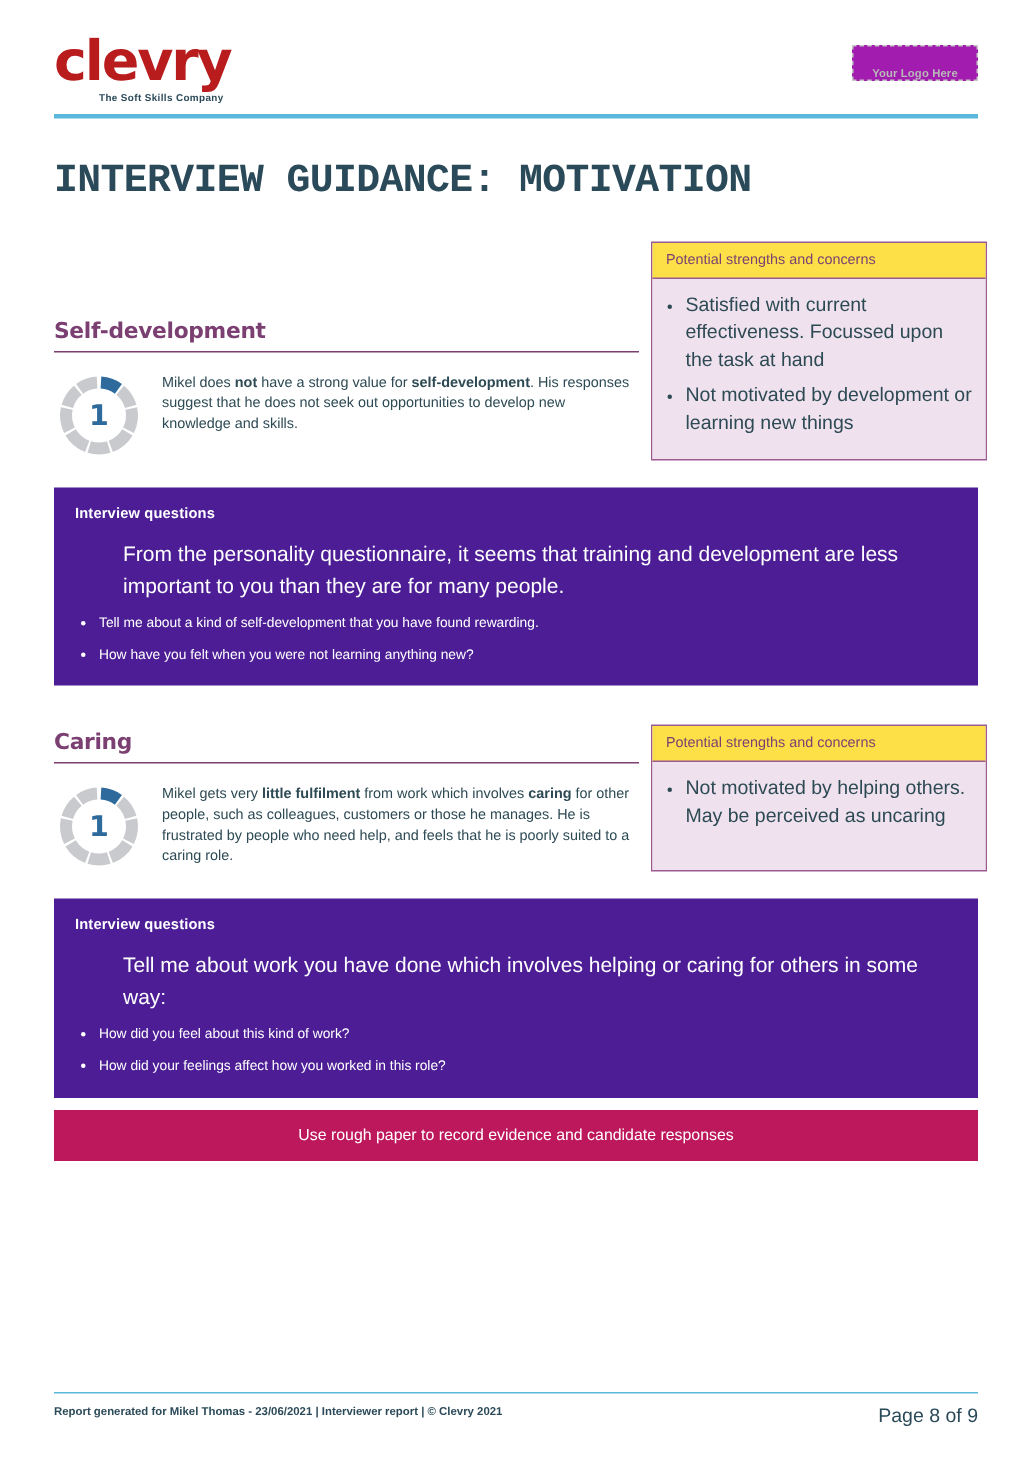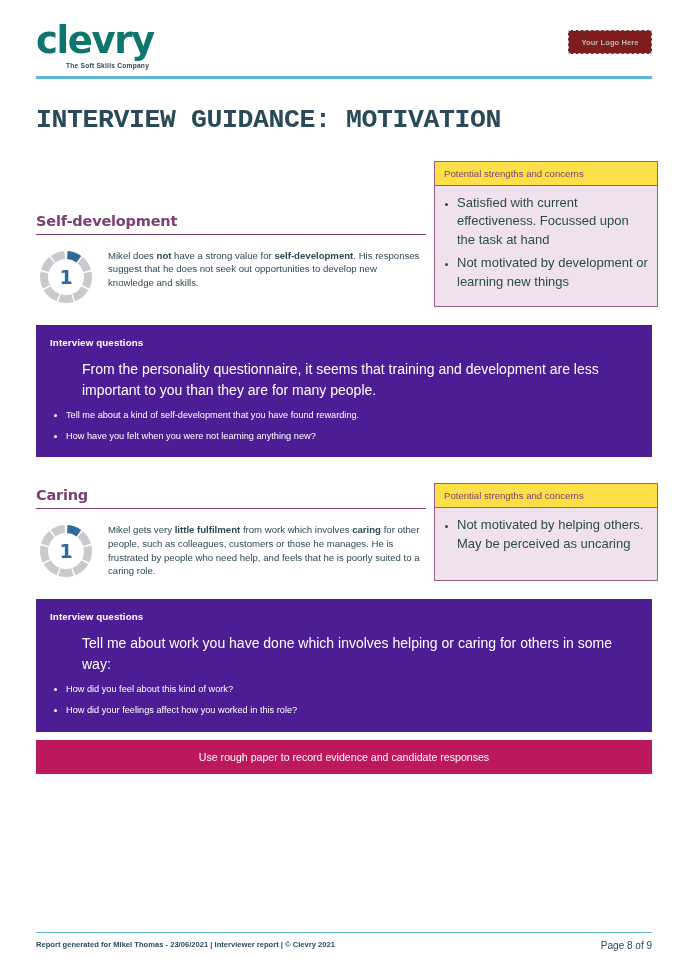--- a/index.html
+++ b/index.html
@@ -12,32 +12,32 @@
     position:relative;
     overflow:hidden;
   }
   .page { position:relative; width:688px; height:973px; padding:0 36px; }
 
   
   .header { position:relative; height:72px; }
   .logo-block { position:absolute; left:0; top:22px; }
   .logo-word {
     font-size:37px; font-weight:bold; letter-spacing:-1.4px;
-    color:#0f766e; line-height:1; font-family:"DejaVu Sans", sans-serif;
+    color:#b91c1c; line-height:1; font-family:"DejaVu Sans", sans-serif;
   }
   .logo-tag {
     font-size:6.6px; font-weight:bold; color:#2b4a59;
     letter-spacing:.25px; margin-top:3px; margin-left:30px;
   }
   .logo-placeholder {
     position:absolute; right:0; top:30px;
     width:84px; height:24px;
     border:1px dashed #c8c8c8;
-    background:#7f1d1d;
-    display:flex; align-items:center; justify-content:center;
+    background:#a21caf;
+    display:flex; align-items:flex-end; justify-content:center;
     font-size:7.5px; font-weight:bold; color:#b9b9b9;
     letter-spacing:.1px;
   }
   .rule-top { height:2.5px; background:#5bb8dc; margin-top:4px; }
 
   
   .doc-title {
     margin-top:26px;
     font-size:26.5px; font-weight:bold; letter-spacing:-.4px;
     color:#2b4a59; font-family:Liberation Mono, monospace;
@@ -106,21 +106,21 @@
     background:#be185d; color:#ffffff;
     text-align:center; padding:11px 10px;
     font-size:10.6px; margin-top:8px;
   }
 
   
   .footer { position:absolute; left:36px; right:36px; bottom:22px; }
   .rule-bottom { height:1.5px; background:#5bb8dc; margin-bottom:7px; }
   .footer-row { display:flex; justify-content:space-between; align-items:flex-start; }
   .footer-left { font-size:7.6px; font-weight:bold; color:#2b4a59; }
-  .footer-right { font-size:10px; color:#2b4a59; }
+  .footer-right { font-size:13px; color:#2b4a59; }
 </style>
 </head>
 <body>
 
 <div class="page">
 
   <div class="header">
     <div class="logo-block">
       <div class="logo-word">clevry</div>
       <div class="logo-tag">The Soft Skills Company</div>

